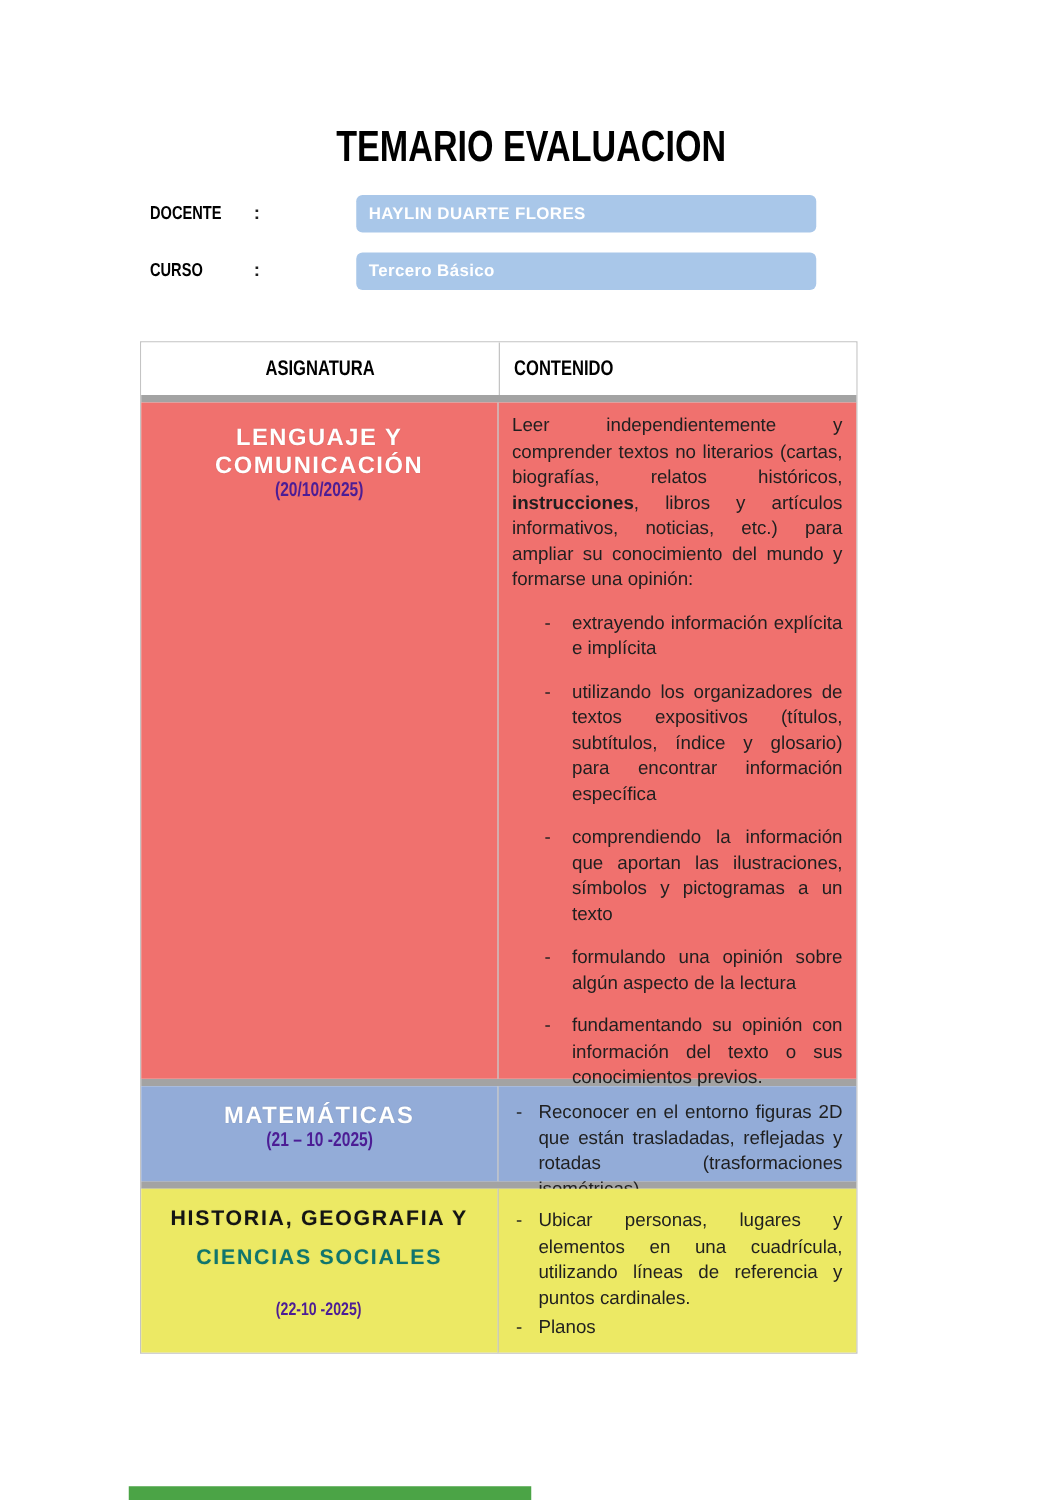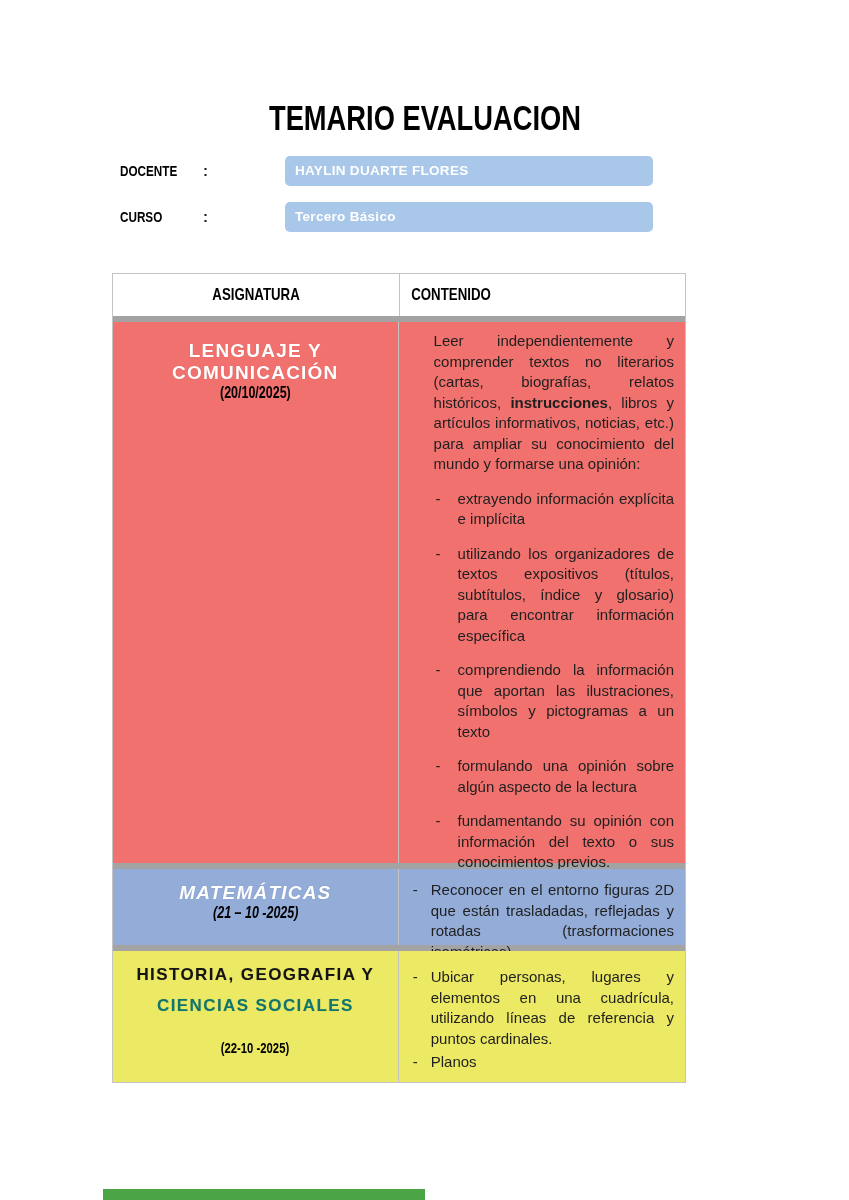--- a/index.html
+++ b/index.html
@@ -73,34 +73,33 @@
   .row-historia { height: 137px; }
 
   .cell.left { text-align: center; }
   .subject {
     font-weight: bold;
     font-size: 19px;
     letter-spacing: 1.2px;
     text-shadow: 0 0 1px rgba(0,0,0,0.18);
   }
   .subject-sm { font-size: 17px; letter-spacing: 1.4px; }
-  .sdate { font-weight: bold; font-size: 16px; color: #000000; }
+  .sdate { font-weight: bold; font-size: 16px; color: #4c1d95; }
 
   .row-lenguaje .cell.left { padding-top: 18px; }
-  .row-matematicas .cell.left { padding-top: 13px; font-style: italic; }
+  .row-matematicas .cell.left { padding-top: 13px; }
   .row-historia .cell.left { padding-top: 14px; }
   .row-historia .line2 { margin-top: 11px; }
   .row-historia .sdate { margin-top: 24px; font-size: 14.5px; }
 
   .content {
     font-size: 15px;
     line-height: 20.5px;
     text-align: justify;
     color: #1f1f1f;
-    margin-left: 24px;
   }
   .row-lenguaje .cell.right { padding: 9px 11px 0 11px; }
   .row-matematicas .cell.right { padding: 11px 11px 0 9px; }
   .row-historia .cell.right { padding: 16px 11px 0 9px; }
 
   .intro { text-align: justify; }
   .bullet { display: flex; }
   .dash { flex: none; }
   .btxt { flex: 1; text-align: justify; }
 

